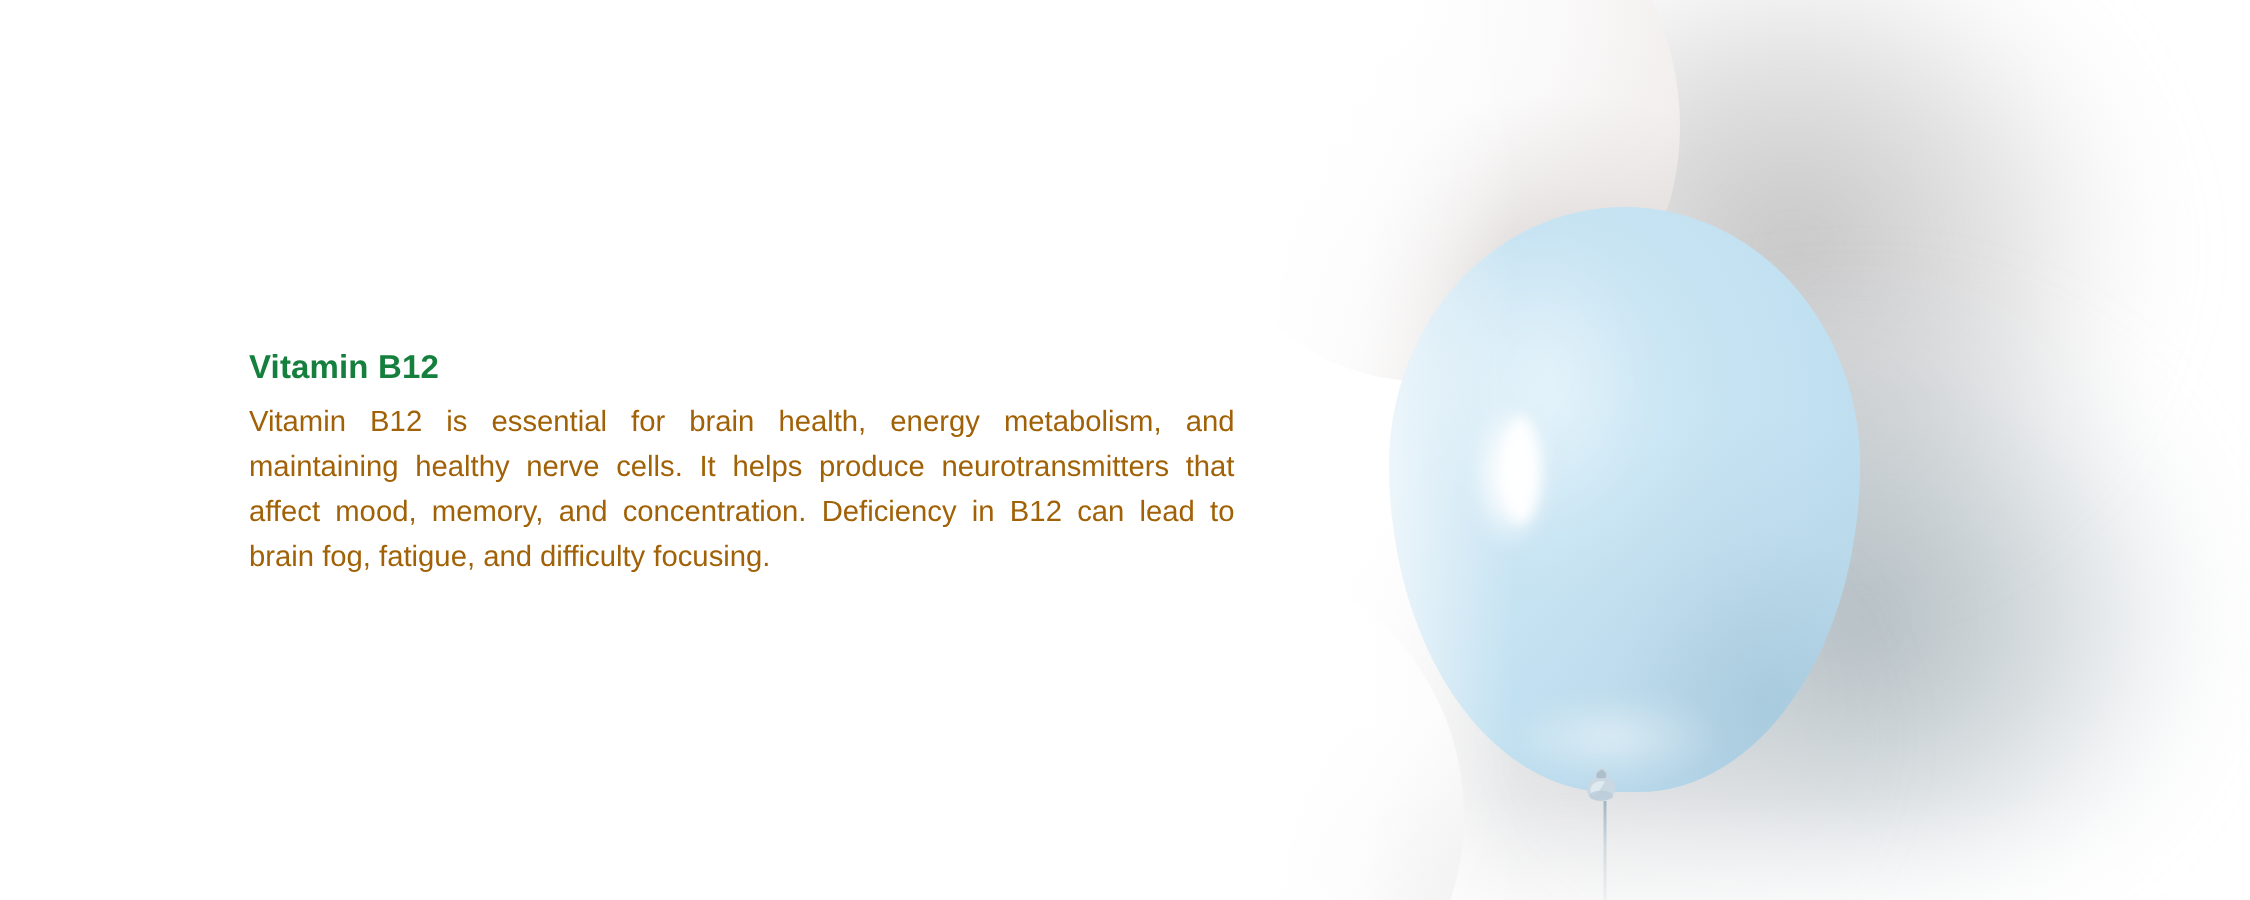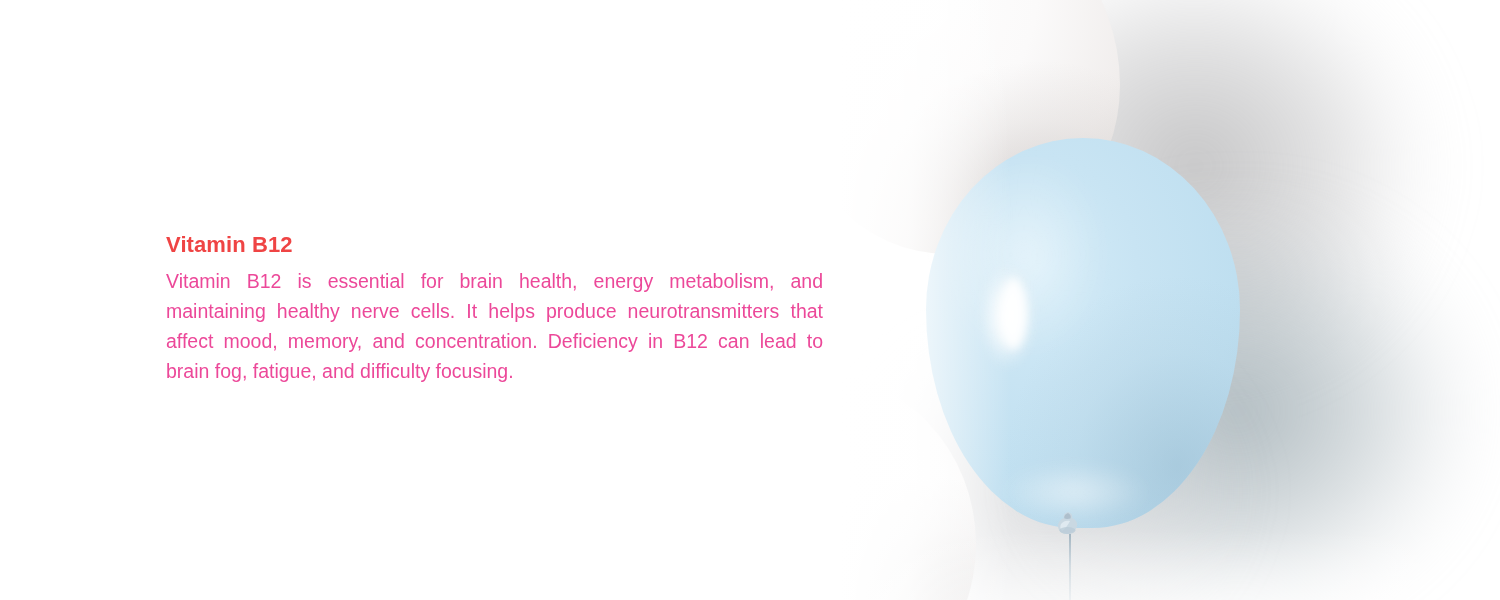--- a/index.html
+++ b/index.html
@@ -202,29 +202,29 @@
     position:absolute;
     left:166px;
     top:232px;
     width:657px;
     z-index:20;
   }
   .copy-title {
     font-size:22px;
     font-weight:bold;
     letter-spacing:.1px;
-    color:#ef4444;
+    color:#15803d;
     line-height:1.18;
     margin-bottom:8px;
   }
   .copy-body {
     font-size:19.5px;
     font-weight:400;
     line-height:30px;
-    color:#ec4899;
+    color:#a16207;
     text-align:justify;
     text-justify:inter-word;
     hyphens:auto;
     -webkit-hyphens:auto;
   }
 </style>
 </head>
 <body>
 
 <div class="stage">

